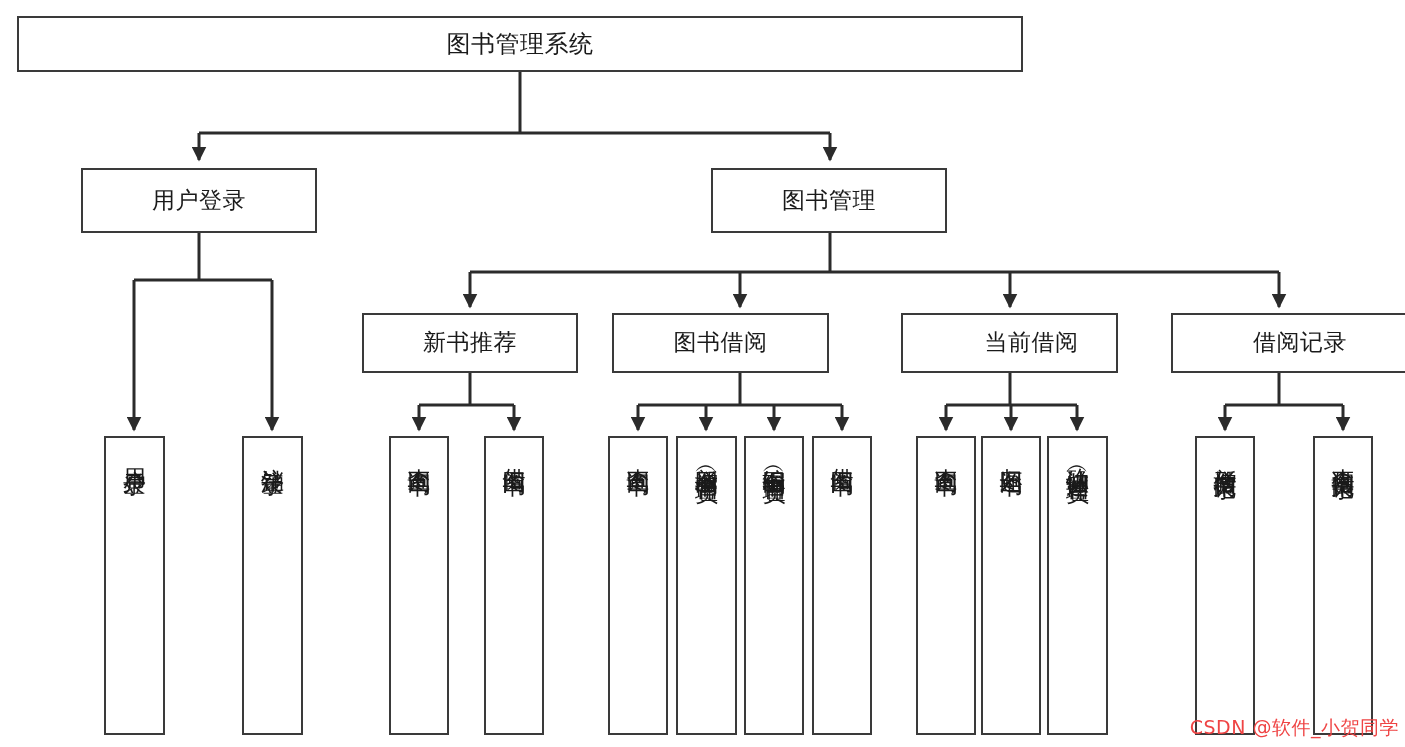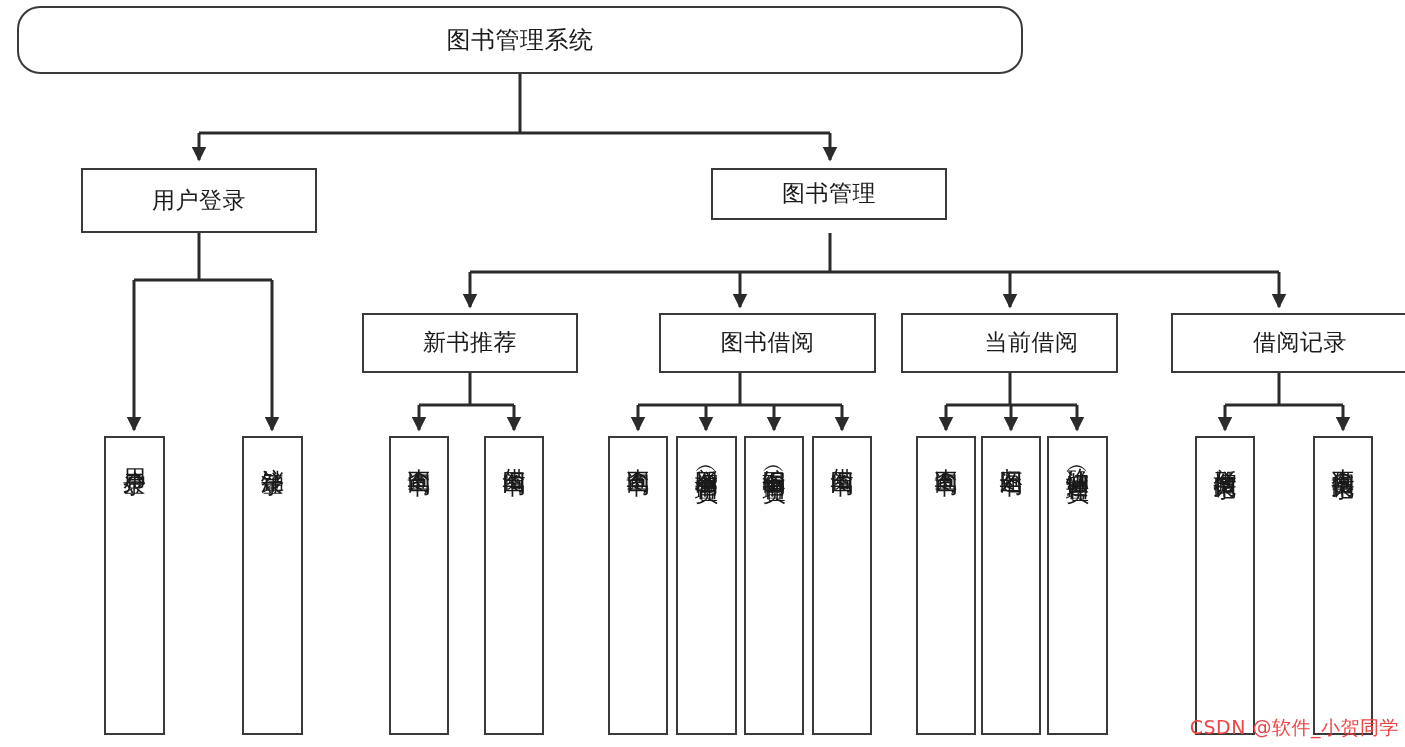--- a/index.html
+++ b/index.html
@@ -112,35 +112,35 @@
       <path d="M 1011 405 L 1011 430" marker-end="url(#arrow)"></path>
       <path d="M 1077 405 L 1077 430" marker-end="url(#arrow)"></path>
 
       <path d="M 1279 373 L 1279 405"></path>
       <path d="M 1225 405 L 1343 405"></path>
       <path d="M 1225 405 L 1225 430" marker-end="url(#arrow)"></path>
       <path d="M 1343 405 L 1343 430" marker-end="url(#arrow)"></path>
     </g>
   </svg>
 
-  <div class="node h root" style="left:17px;top:6px;width:1006px;height:68px;border-radius:23px;">
+  <div class="node h root" style="left:17px;top:16px;width:1006px;height:56px;">
     <span class="lbl">图书管理系统</span>
   </div>
 
   <div class="node h" style="left:81px;top:168px;width:236px;height:65px;">
     <span class="lbl">用户登录</span>
   </div>
-  <div class="node h" style="left:711px;top:168px;width:236px;height:52px;">
+  <div class="node h" style="left:711px;top:168px;width:236px;height:65px;">
     <span class="lbl">图书管理</span>
   </div>
 
   <div class="node h" style="left:362px;top:313px;width:216px;height:60px;">
     <span class="lbl">新书推荐</span>
   </div>
-  <div class="node h" style="left:659px;top:313px;width:217px;height:60px;">
+  <div class="node h" style="left:612px;top:313px;width:217px;height:60px;">
     <span class="lbl">图书借阅</span>
   </div>
   <div class="node h" style="left:901px;top:313px;width:217px;height:60px;padding-left:44px;">
     <span class="lbl">当前借阅</span>
   </div>
   <div class="node h" style="left:1171px;top:313px;width:258px;height:60px;">
     <span class="lbl">借阅记录</span>
   </div>
 
   <div class="node v" style="left:104px;top:436px;width:61px;height:299px;">

